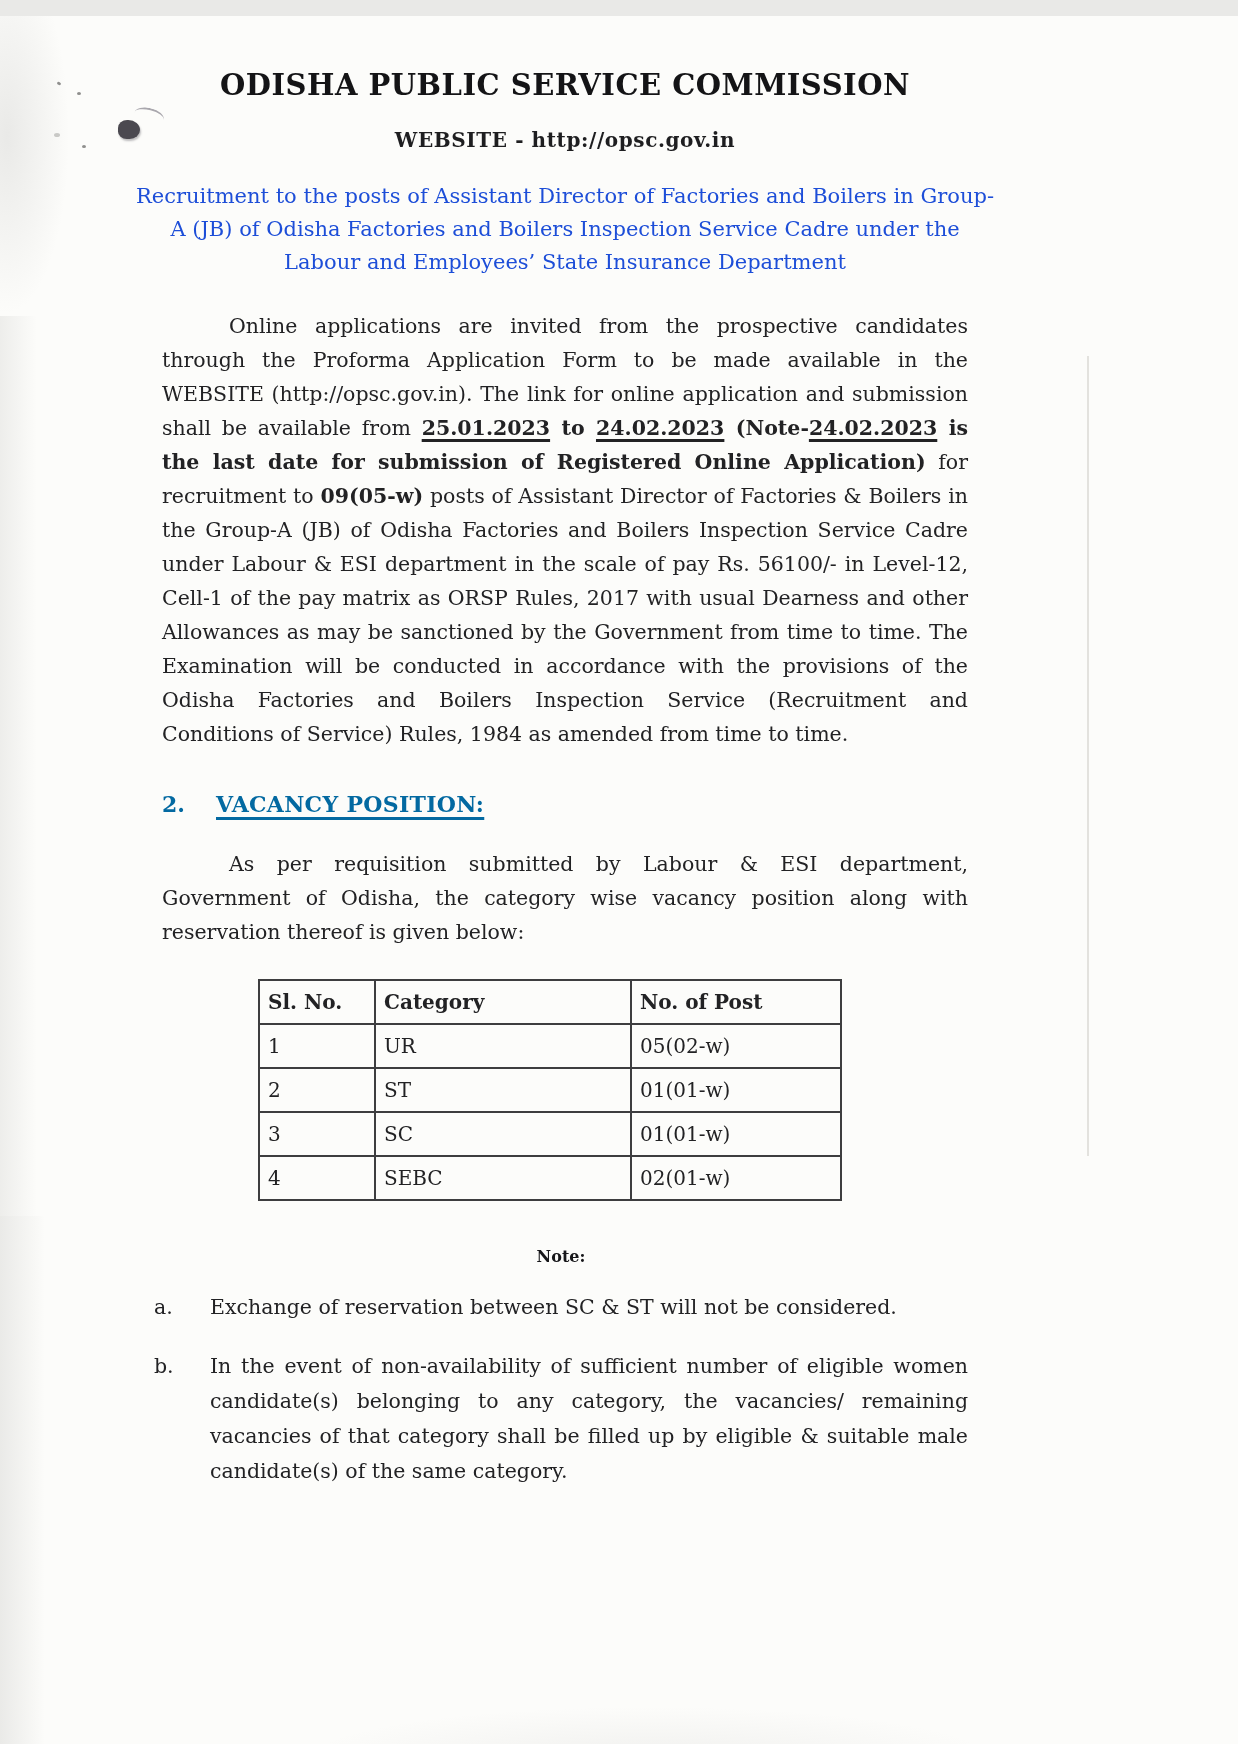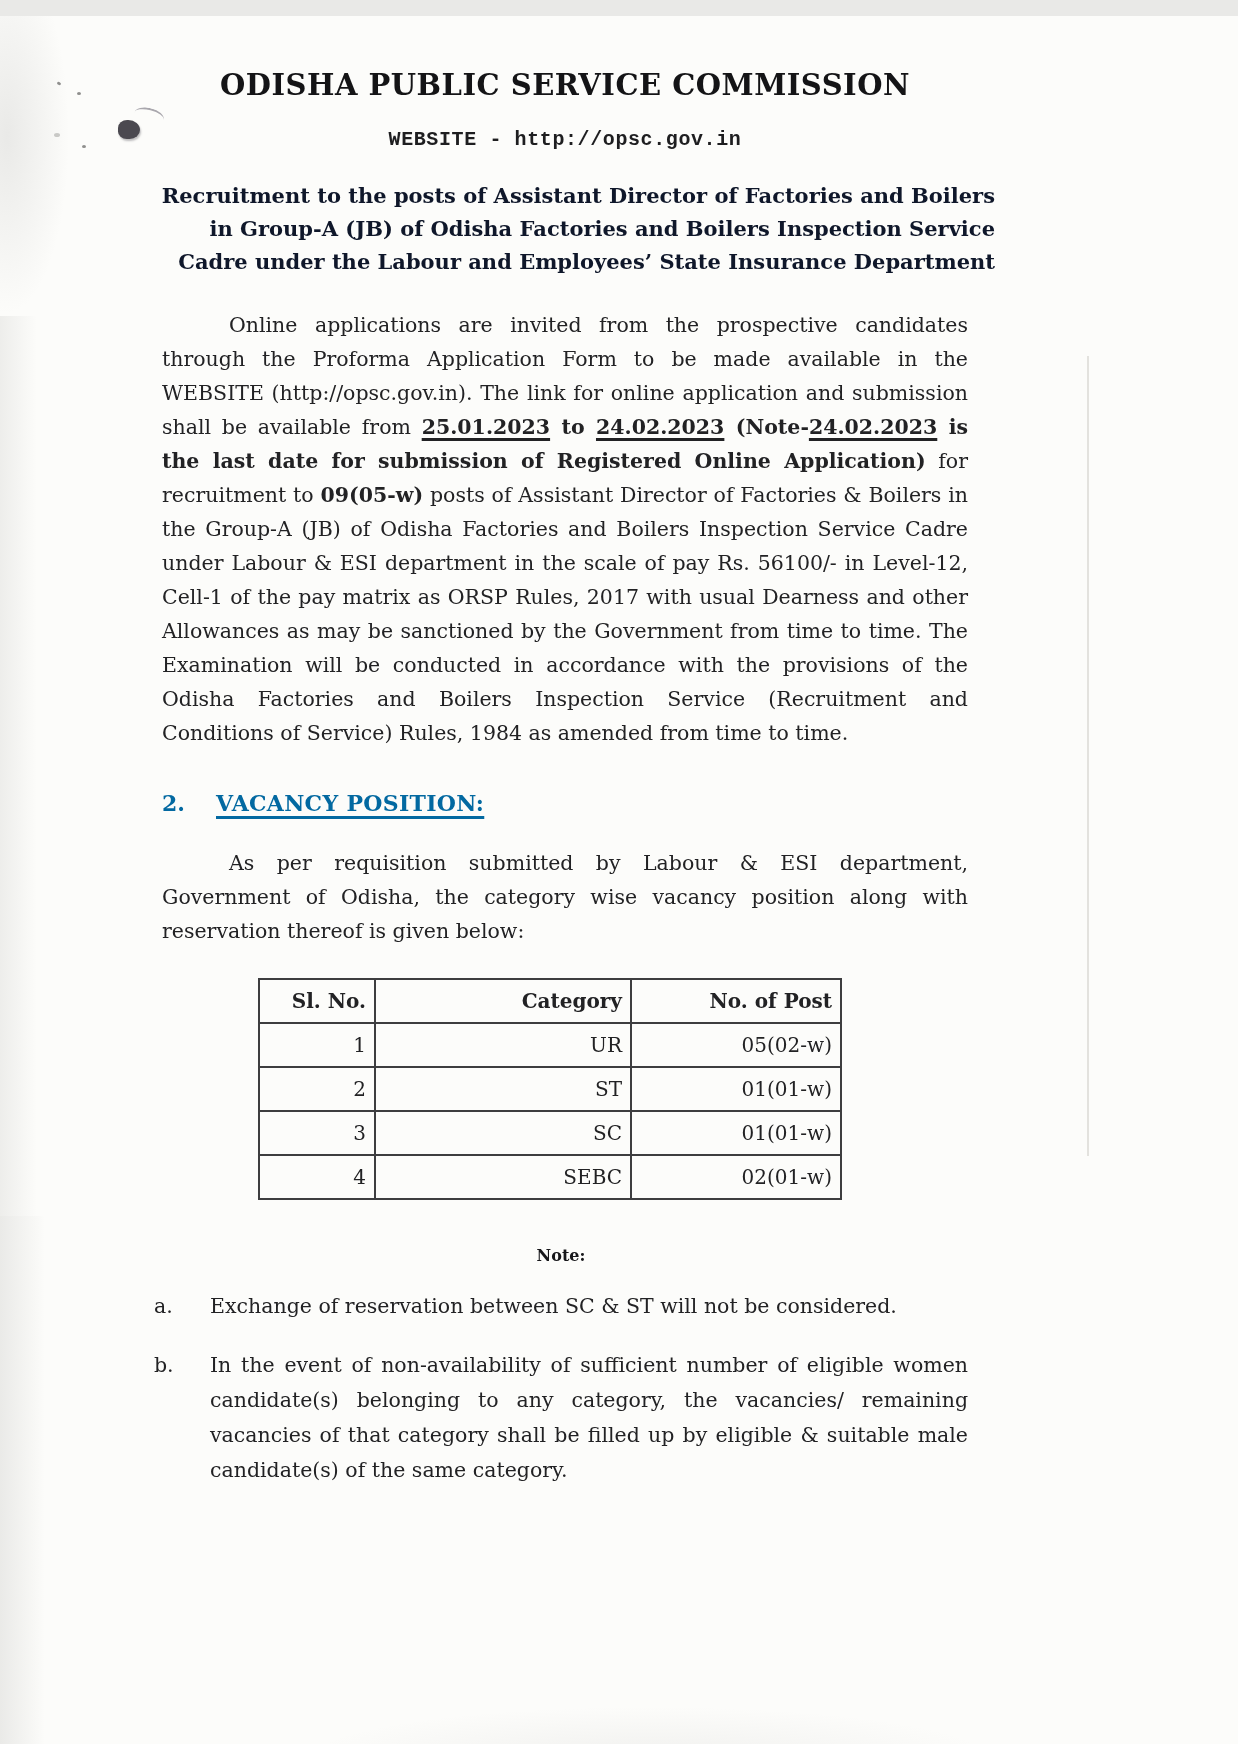--- a/index.html
+++ b/index.html
@@ -25,41 +25,41 @@
   .speck { position:absolute; width:4px; height:3px; background:#8f8f8d; border-radius:50%; }
   .speck1 { left:57px; top:66px; transform:rotate(25deg); }
   .speck2 { left:77px; top:76px; }
   .speck3 { left:82px; top:129px; }
   .speck4 { left:54px; top:117px; width:6px; height:4px; background:#c9c9c6; }
 
   
   .content { position:absolute; left:162px; top:0; width:806px; }
 
   .doc-title { margin-top:52px; text-align:center; font-size:29px; font-weight:bold; letter-spacing:.5px; color:#141416; }
-  .website-line { margin-top:26px; text-align:center; font-size:20px; font-weight:bold; letter-spacing:.6px;font-family:Liberation Mono, monospace; }
+  .website-line { margin-top:26px; text-align:center; font-size:20px; font-weight:bold; letter-spacing:.6px; }
   .advert-line { margin-top:22px; text-align:center; font-size:22px; letter-spacing:1.2px; color:#232325; }
   .advert-no-slot { display:inline-block; position:relative; width:104px; border-bottom:2px solid #2a2a2c; vertical-align:baseline; margin:0 2px; height:30px; }
   .advert-no-handwriting { position:absolute; left:12px; top:-10px; transform:rotate(-6deg); }
 
-  .subject { margin-top:28px; margin-left:-27px; width:860px; text-align:right; font-weight:bold; font-size:21px; line-height:33px; color:#0f172a; }
+  .subject { margin-top:28px; margin-left:-27px; width:860px; text-align:center; font-weight:normal; font-size:21px; line-height:33px; color:#1d4ed8; }
 
   .body-par { margin-top:30px; font-size:20.5px; line-height:34px; text-align:justify; text-indent:67px; color:#222224; }
   .seg-n {}
   .seg-b  { font-weight:bold; }
   .seg-u  { text-decoration-thickness:2px; text-underline-offset:4px; }
   .seg-bu { font-weight:bold; text-decoration:underline; text-decoration-thickness:2.5px; text-underline-offset:4px; }
 
   .section-heading { margin-top:40px; font-size:22px; font-weight:bold; color:#0369a1; }
   .section-no { display:inline-block; width:54px; }
   .section-title { text-decoration:underline; text-decoration-thickness:2.5px; text-underline-offset:5px; letter-spacing:.3px; }
 
   .vacancy-intro { margin-top:30px; }
 
   .vacancy-table { margin-top:30px; margin-left:96px; border-collapse:collapse; font-size:20px; color:#222224; }
-  .vacancy-table th, .vacancy-table td { border:2px solid #3d3d3f; text-align:right; height:44px; vertical-align:middle; padding:4px 8px; }
+  .vacancy-table th, .vacancy-table td { border:2px solid #3d3d3f; text-align:left; height:44px; vertical-align:middle; padding:4px 8px; }
   .vacancy-table th { font-weight:bold; }
   .col-sl { width:116px; } .col-cat { width:256px; } .col-post { width:210px; }
   .total-value { font-weight:bold; }
 
   .note-label { margin-top:46px; margin-left:-8px; font-size:16px; font-weight:bold; color:#17171a;text-align:center; }
   .note-item { display:flex; margin-top:24px; margin-left:-8px; font-size:20.5px; line-height:35px; color:#222224; }
   .note-marker { flex:0 0 56px; }
   .note-text { flex:1; text-align:justify; }
 </style>
 </head>

